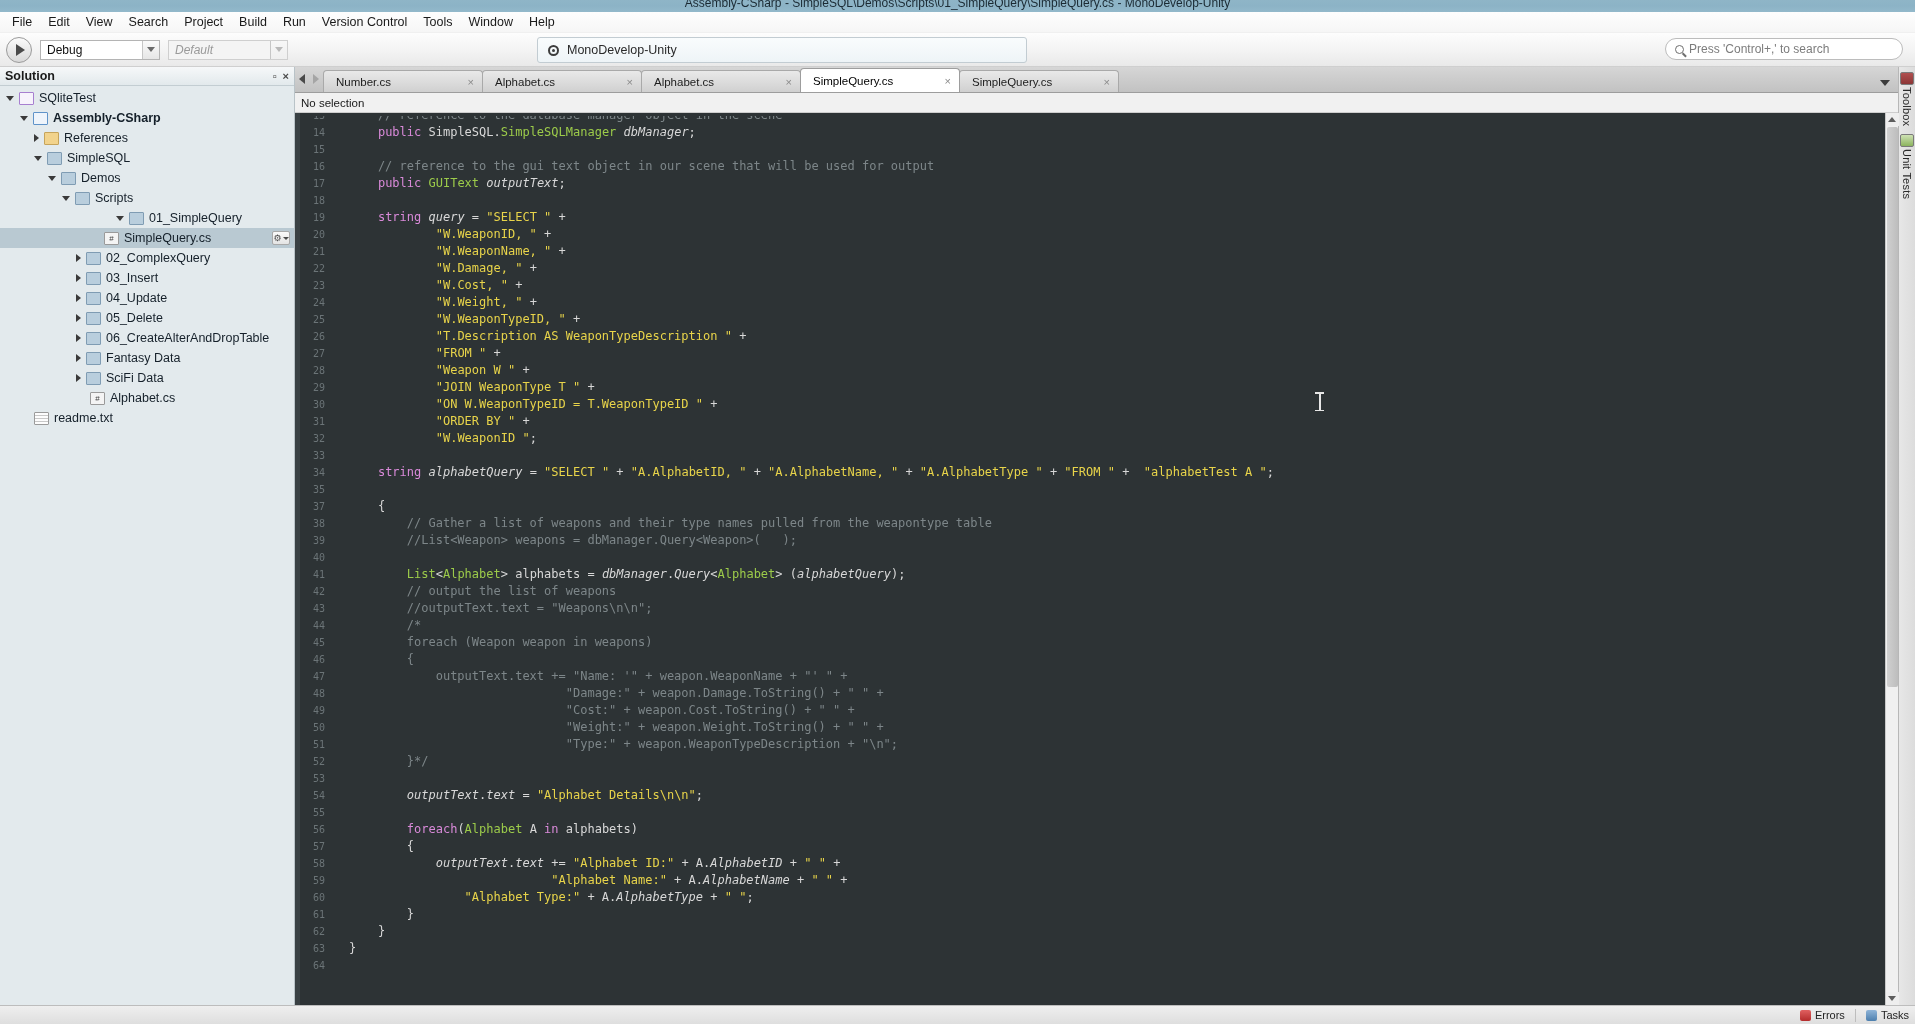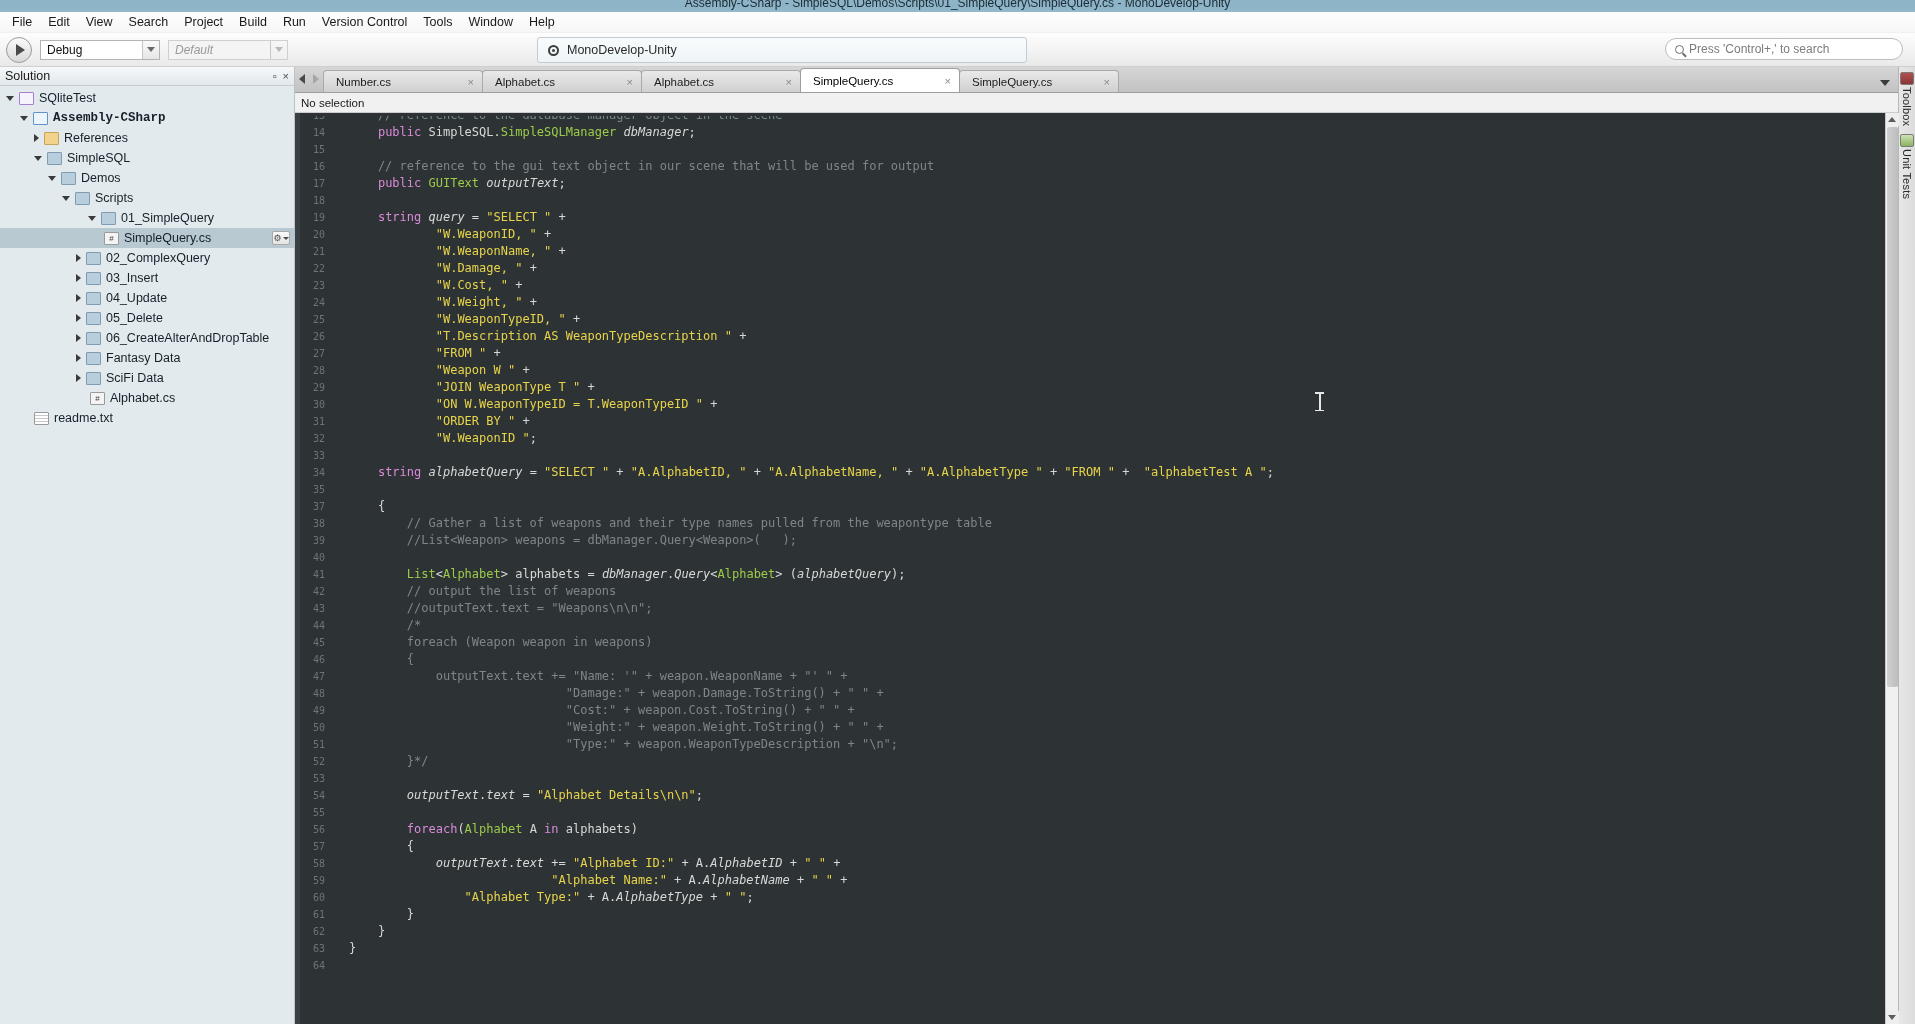--- a/index.html
+++ b/index.html
@@ -138,21 +138,21 @@
     width: 295px; flex: 0 0 295px;
     background: #e3eaed;
     display: flex; flex-direction: column;
     border-right: 1px solid #b9c3c8;
   }
   .pad-header {
     height: 19px; flex: 0 0 19px;
     background: linear-gradient(to bottom,#f6f8f9,#e2e9ec);
     border-bottom: 1px solid #c3cdd2;
     display: flex; align-items: center;
-    padding: 0 5px; font-size: 12.5px; color: #1a1a1a;
+    padding: 0 5px; font-size: 12.5px; color: #1a1a1a; font-weight: bold;
   }
   .pad-header .spacer { flex: 1; }
   .pad-btn { font-size: 11px; color: #4a4a4a; margin-left: 6px; cursor: pointer; line-height: 1; }
   .tree { flex: 1; overflow: hidden; padding-top: 2px; font-size: 12.5px; color: #15202a; }
   .trow {
     height: 20px; display: flex; align-items: center;
     white-space: nowrap; position: relative; cursor: default;
   }
   .trow.selected { background: #b9c9d2; }
   .arrow-r, .arrow-d {
@@ -168,21 +168,21 @@
   .ic-folder { background: #b9cedd; border: 1px solid #7f9cb3; }
   .ic-cs {
     background: #f4f4f4; border: 1px solid #9a9a9a;
     font-size: 8px; color: #444; text-align: center; line-height: 12px;
   }
   .ic-txt {
     background: #fdfdfd; border: 1px solid #9a9a9a;
     background-image: repeating-linear-gradient(to bottom, transparent 0 2px, #c8c8c8 2px 3px);
   }
   .tlabel { line-height: 1; }
-  .tlabel.bold { font-weight: bold; font-family: Liberation Mono, monospace; }
+  .tlabel.bold { font-weight: bold; }
   .gear-badge {
     position: absolute; right: 4px; top: 3px;
     width: 18px; height: 14px;
     background: linear-gradient(to bottom,#fafafa,#e4e4e4);
     border: 1px solid #a9a9a9; border-radius: 2px;
     display: flex; align-items: center; justify-content: center; gap: 1px;
     cursor: pointer;
   }
   .gear-badge .g { font-size: 9px; color: #4a4a4a; line-height: 1; }
   .gear-badge .gc { width:0;height:0;border-left:3px solid transparent;border-right:3px solid transparent;border-top:3px solid #4a4a4a; }
@@ -409,21 +409,21 @@
           <div class="trow" style="padding-left: 48px;">
             <div class="arrow-d"></div>
             <div class="ic ic-folder"></div>
             <div class="tlabel">Demos</div>
           </div>
           <div class="trow" style="padding-left: 62px;">
             <div class="arrow-d"></div>
             <div class="ic ic-folder"></div>
             <div class="tlabel">Scripts</div>
           </div>
-          <div class="trow" style="padding-left: 88px; text-align: center;">
+          <div class="trow" style="padding-left: 116px; text-align: center;">
             <div class="arrow-d"></div>
             <div class="ic ic-folder"></div>
             <div class="tlabel">01_SimpleQuery</div>
           </div>
           <div class="trow selected" style="padding-left: 90px;">
             <div class="arrow-pl"></div>
             <div class="ic ic-cs">#</div>
             <div class="tlabel">SimpleQuery.cs</div>
             <div class="gear-badge">
               <span class="g">⚙</span>
@@ -594,13 +594,24 @@
           <div class="dock-ic toolbox"></div>
           <div class="dock-lbl">Toolbox</div>
         </div>
         <div class="dock-item">
           <div class="dock-ic unit"></div>
           <div class="dock-lbl">Unit Tests</div>
         </div>
       </div>
   </div>
 
+  <div class="statusbar" id="statusbar">
+      <div class="sb-item">
+        <div class="sb-ic err"></div>
+        <span>Errors</span>
+      </div>
+      <div class="sb-sep"></div>
+      <div class="sb-item">
+        <div class="sb-ic task"></div>
+        <span>Tasks</span>
+      </div>
+    </div>
 </div>
 
 </body></html>

